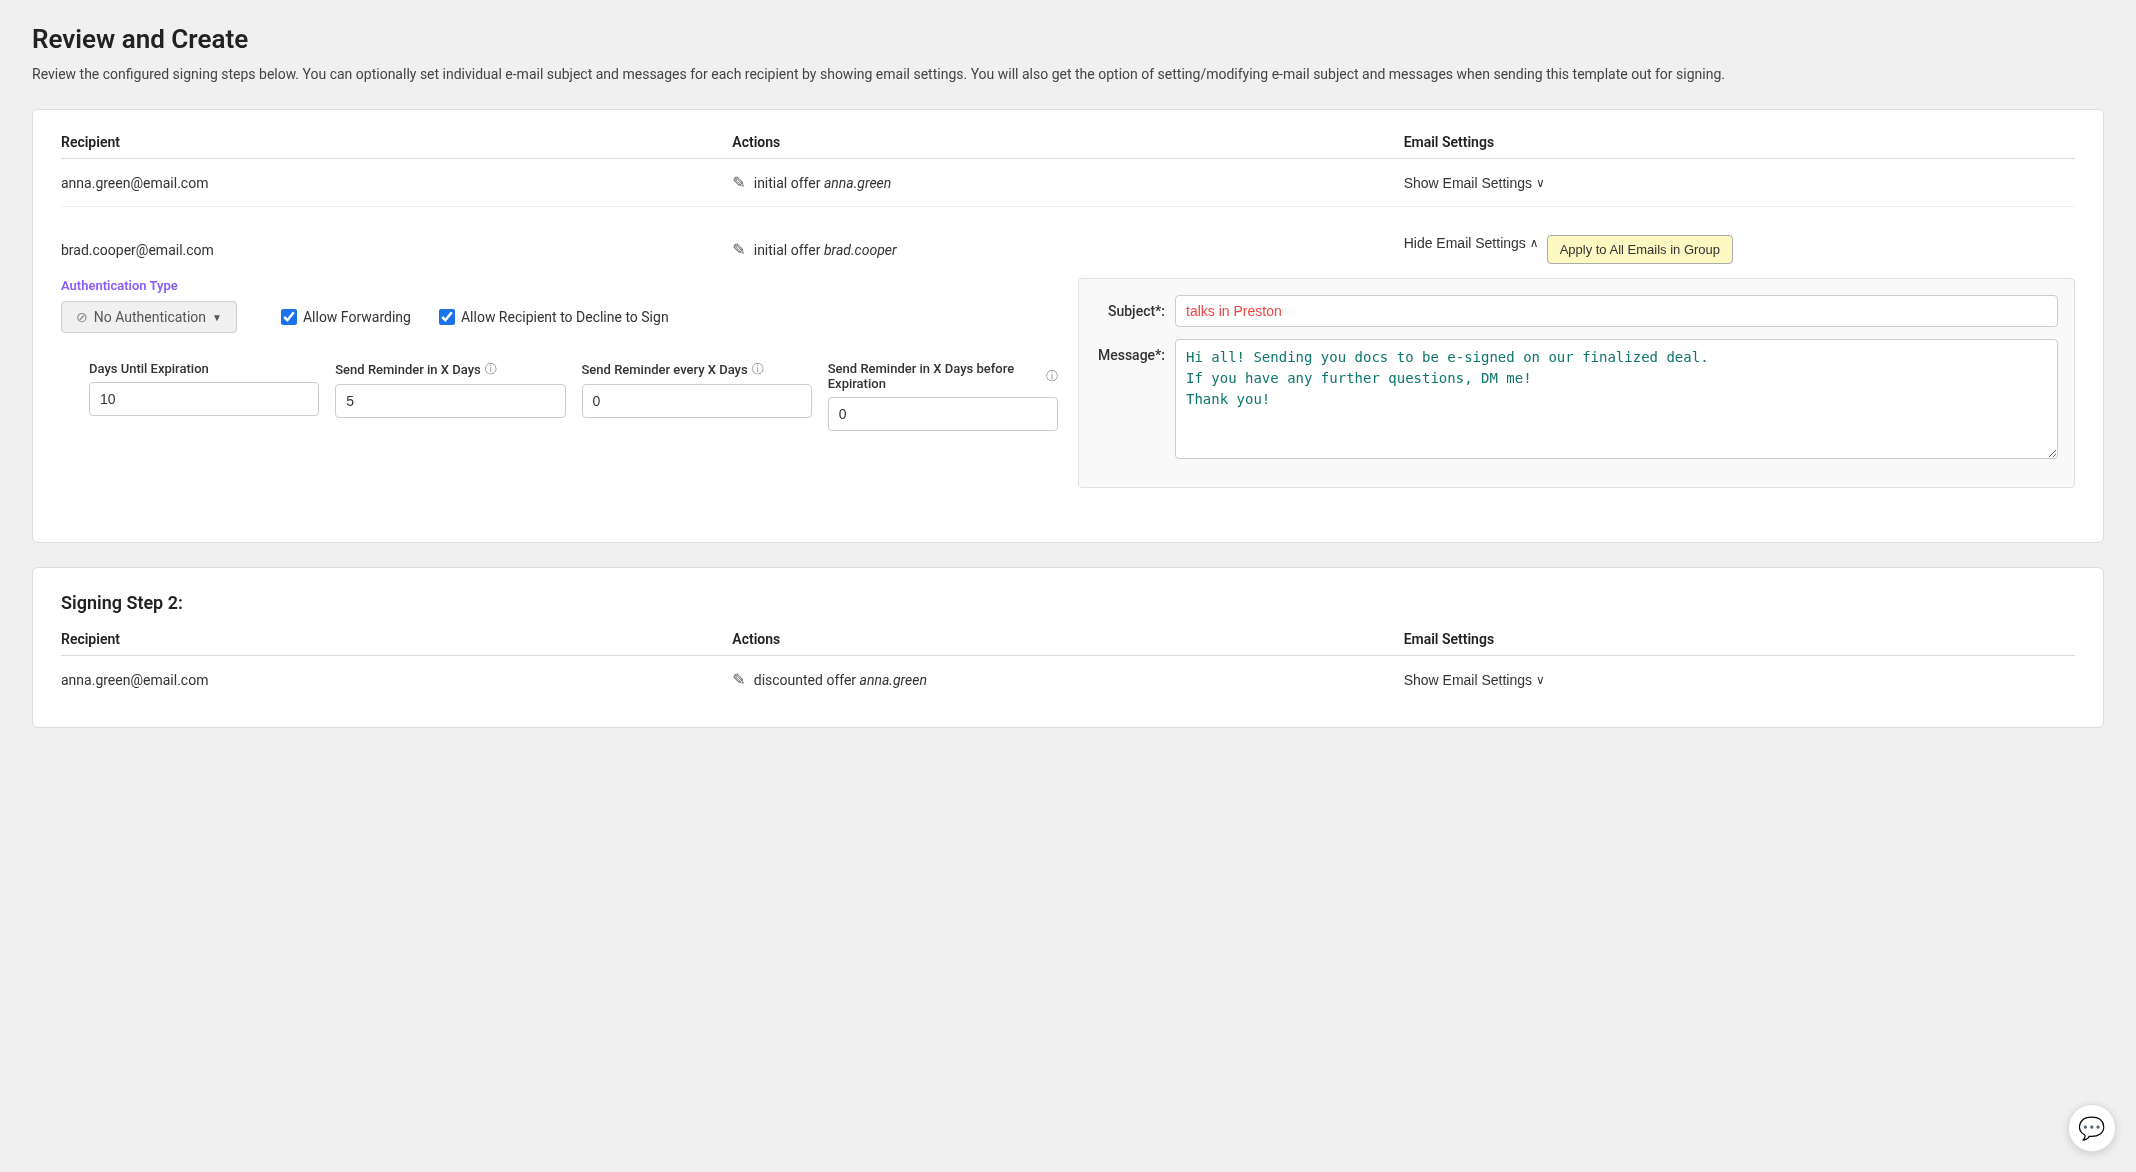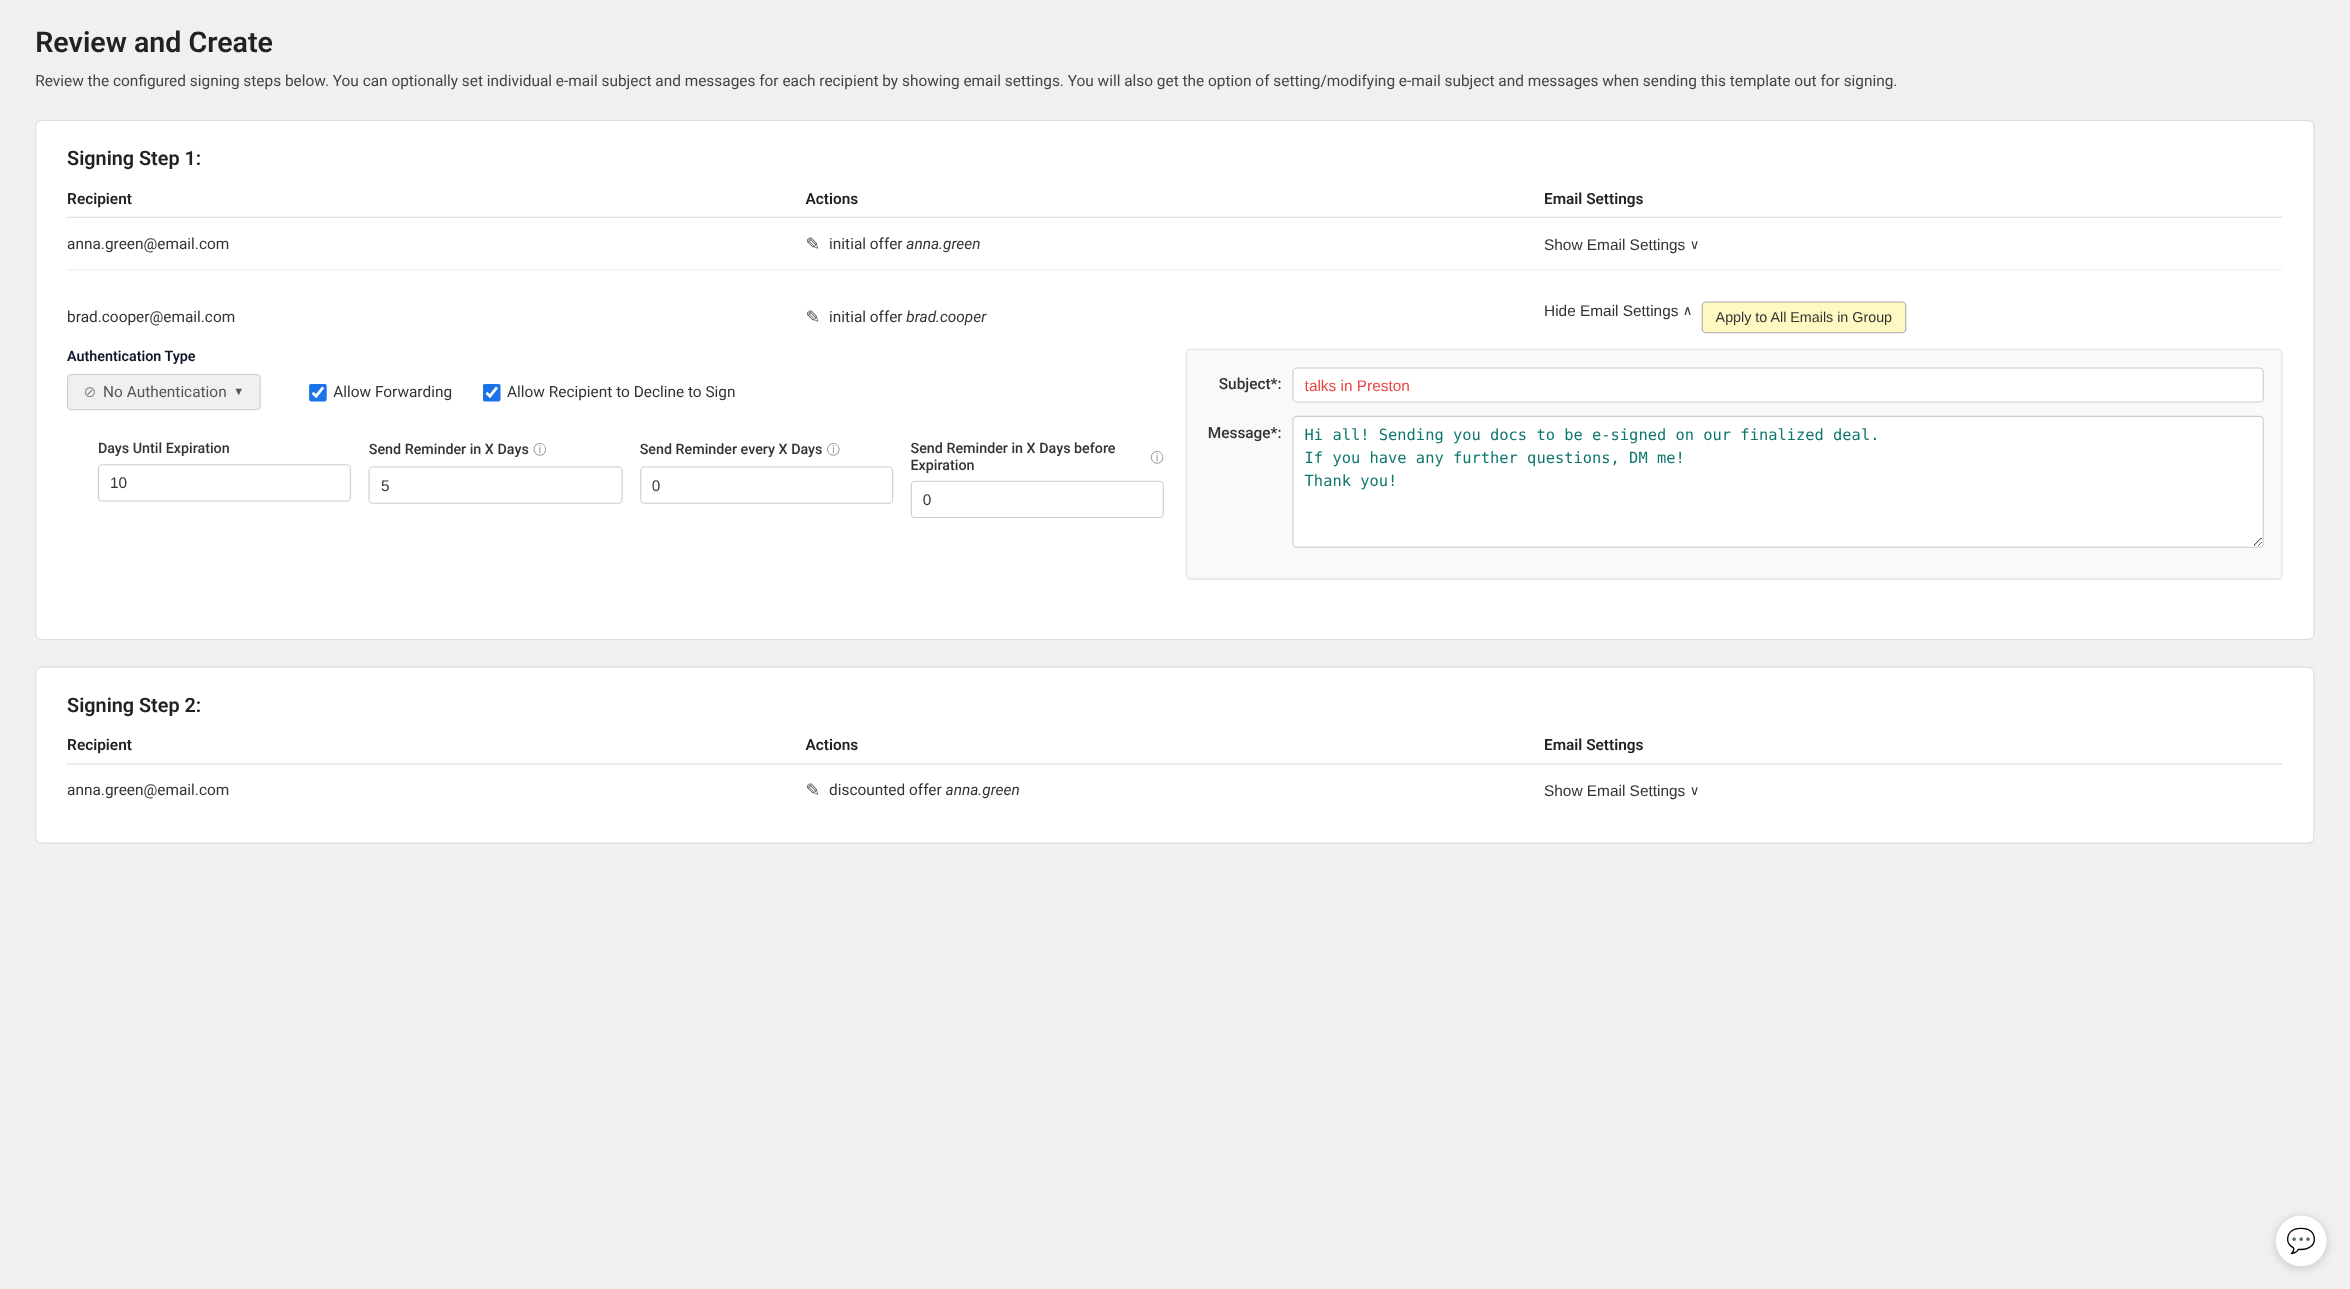--- a/index.html
+++ b/index.html
@@ -107,21 +107,21 @@
       padding: 6px 12px;
       cursor: pointer;
       white-space: nowrap;
     }
     .auth-section {
       margin-bottom: 16px;
     }
     .auth-label {
       font-size: 13px;
       font-weight: 600;
-      color: #0f172a;
+      color: #8b5cf6;
       margin-bottom: 8px;
     }
     .auth-dropdown {
       background: #f0f0f0;
       border: 1px solid #ccc;
       border-radius: 4px;
       padding: 7px 14px;
       font-size: 14px;
       color: #555;
       cursor: pointer;
@@ -236,21 +236,20 @@
       color: #555;
     }
   </style>
 </head>
 <body>
 
 <h1 class="page-title">Review and Create</h1>
 <p class="page-description">Review the configured signing steps below. You can optionally set individual e-mail subject and messages for each recipient by showing email settings. You will also get the option of setting/modifying e-mail subject and messages when sending this template out for signing.</p>
 
 <div class="signing-step-card">
-  <div class="step-title">Signing Step 1:</div>
 
   <div class="table-header">
     <span>Recipient</span>
     <span>Actions</span>
     <span>Email Settings</span>
   </div>
 
   <div class="table-row">
     <div class="recipient-email">anna.green@email.com</div>
     <div class="action-cell">

